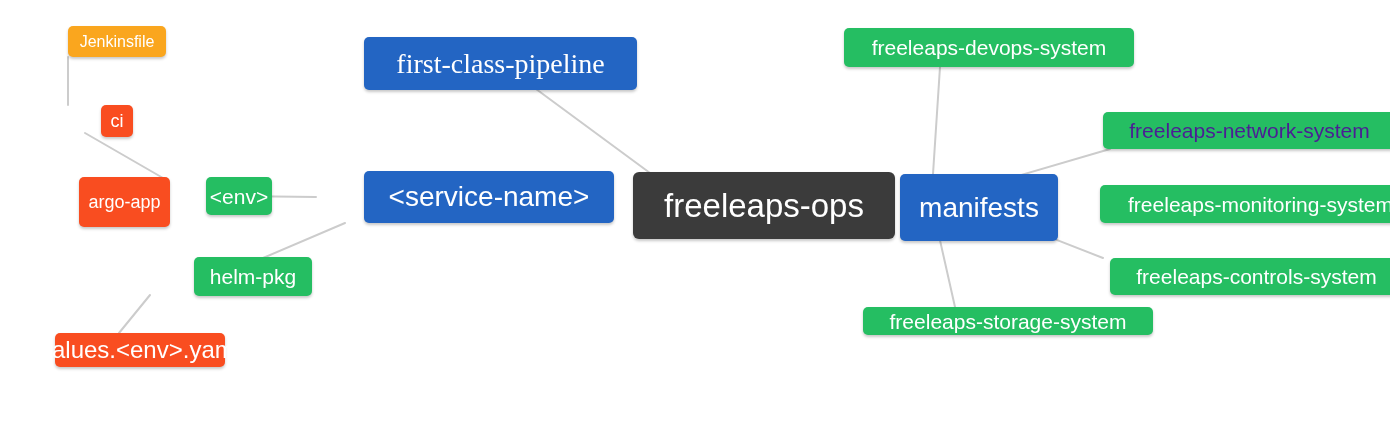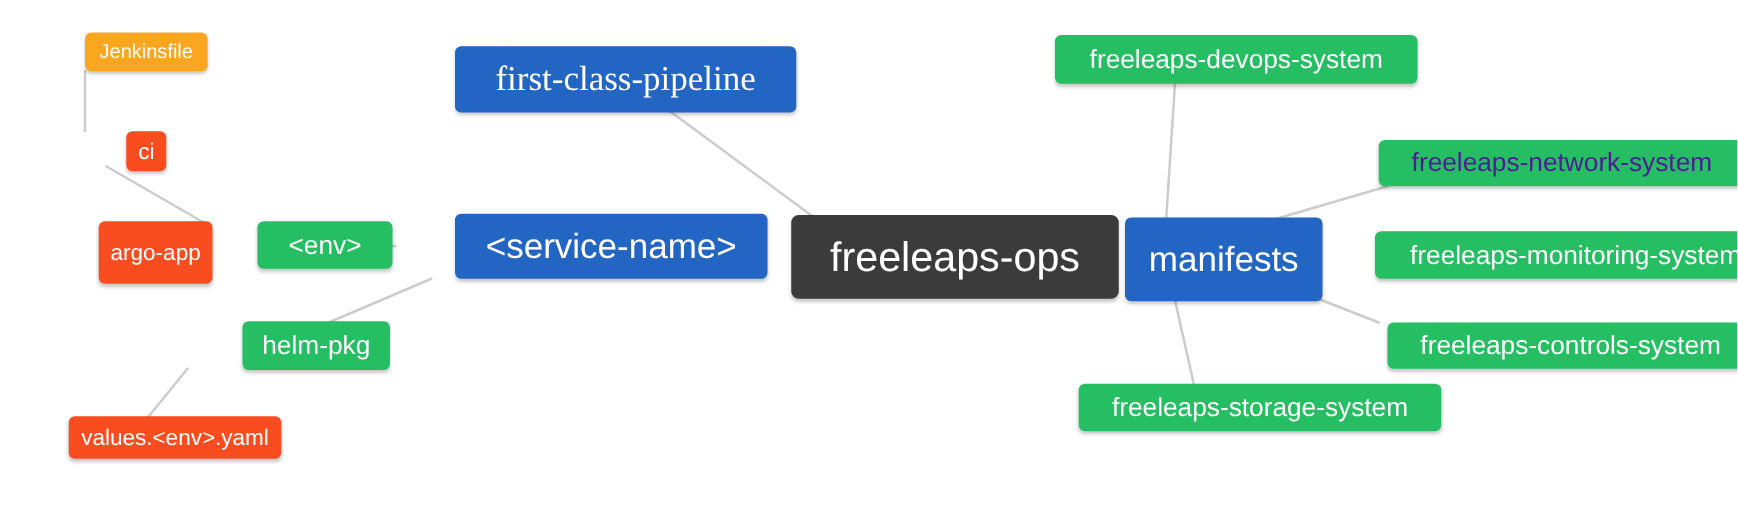--- a/index.html
+++ b/index.html
@@ -63,24 +63,24 @@
       <line x1="1011" y1="178" x2="1110" y2="149" stroke="#cccccc"></line>
       <line x1="1010" y1="203" x2="1052" y2="203" stroke="#cccccc"></line>
       <line x1="1011" y1="222" x2="1103" y2="258" stroke="#cccccc"></line>
       <line x1="937" y1="227" x2="955" y2="307" stroke="#cccccc"></line>
     </svg>
 
 <div class="node level-root" style="left: 585px; top: 172px; width: 262px; height: 67px; font-size: 33px; background: rgb(59, 59, 59); color: rgb(255, 255, 255);">freeleaps-ops</div>
     <div class="node level-level2" style="left: 316px; top: 37px; width: 273px; height: 53px; font-size: 28px; background: rgb(35, 101, 195); color: rgb(255, 255, 255); font-family: Liberation Serif, serif;">first-class-pipeline</div>
     <div class="node level-level2" style="left: 316px; top: 171px; width: 250px; height: 52px; font-size: 28px; background: rgb(35, 101, 195); color: rgb(255, 255, 255);">&lt;service-name&gt;</div>
     <div class="node level-level2" style="left: 852px; top: 174px; width: 158px; height: 67px; font-size: 28px; background: rgb(35, 101, 195); color: rgb(255, 255, 255);">manifests</div>
-    <div class="node level-level3" style="left: 158px; top: 177px; width: 108px; height: 38px; font-size: 21px; background: rgb(37, 190, 98); color: rgb(255, 255, 255);">&lt;env&gt;</div>
+    <div class="node level-level3" style="left: 158px; top: 177px; width: 66px; height: 38px; font-size: 21px; background: rgb(37, 190, 98); color: rgb(255, 255, 255);">&lt;env&gt;</div>
     <div class="node level-level3" style="left: 146px; top: 257px; width: 118px; height: 39px; font-size: 21px; background: rgb(37, 190, 98); color: rgb(255, 255, 255);">helm-pkg</div>
     <div class="node level-level3" style="left: 796px; top: 28px; width: 290px; height: 39px; font-size: 21px; background: rgb(37, 190, 98); color: rgb(255, 255, 255);">freeleaps-devops-system</div>
     <div class="node level-level3" style="left: 1055px; top: 112px; width: 293px; height: 37px; font-size: 21px; background: rgb(37, 190, 98); color: #4c1d95;">freeleaps-network-system</div>
     <div class="node level-level3" style="left: 1052px; top: 185px; width: 321px; height: 38px; font-size: 21px; background: rgb(37, 190, 98); color: rgb(255, 255, 255);">freeleaps-monitoring-system</div>
     <div class="node level-level3" style="left: 1062px; top: 258px; width: 293px; height: 37px; font-size: 21px; background: rgb(37, 190, 98); color: rgb(255, 255, 255);">freeleaps-controls-system</div>
-    <div class="node level-level3" style="left: 815px; top: 307px; width: 290px; height: 38px; font-size: 21px; background: rgb(37, 190, 98); color: rgb(255, 255, 255);">freeleaps-storage-system</div>
+    <div class="node level-level3" style="left: 815px; top: 307px; width: 290px; height: 28px; font-size: 21px; background: rgb(37, 190, 98); color: rgb(255, 255, 255);">freeleaps-storage-system</div>
     <div class="node level-level4" style="left: 53px; top: 105px; width: 32px; height: 32px; font-size: 18px; background: rgb(249, 77, 32); color: rgb(255, 255, 255);">ci</div>
     <div class="node level-level4" style="left: 31px; top: 177px; width: 91px; height: 50px; font-size: 18px; background: rgb(249, 77, 32); color: rgb(255, 255, 255);">argo-app</div>
-    <div class="node level-level4" style="left: 7px; top: 333px; width: 170px; height: 34px; font-size: 18px; background: rgb(249, 77, 32); color: rgb(255, 255, 255);">values.&lt;env&gt;.yaml</div>
+    <div class="node level-level4" style="left: 7px; top: 333px; width: 170px; height: 34px; font-size: 24px; background: rgb(249, 77, 32); color: rgb(255, 255, 255);">values.&lt;env&gt;.yaml</div>
     <div class="node level-level5" style="left: 20px; top: 26px; width: 98px; height: 31px; font-size: 16px; background: rgb(250, 166, 30); color: rgb(255, 255, 255);">Jenkinsfile</div>
   </div>
 
 </body></html>

